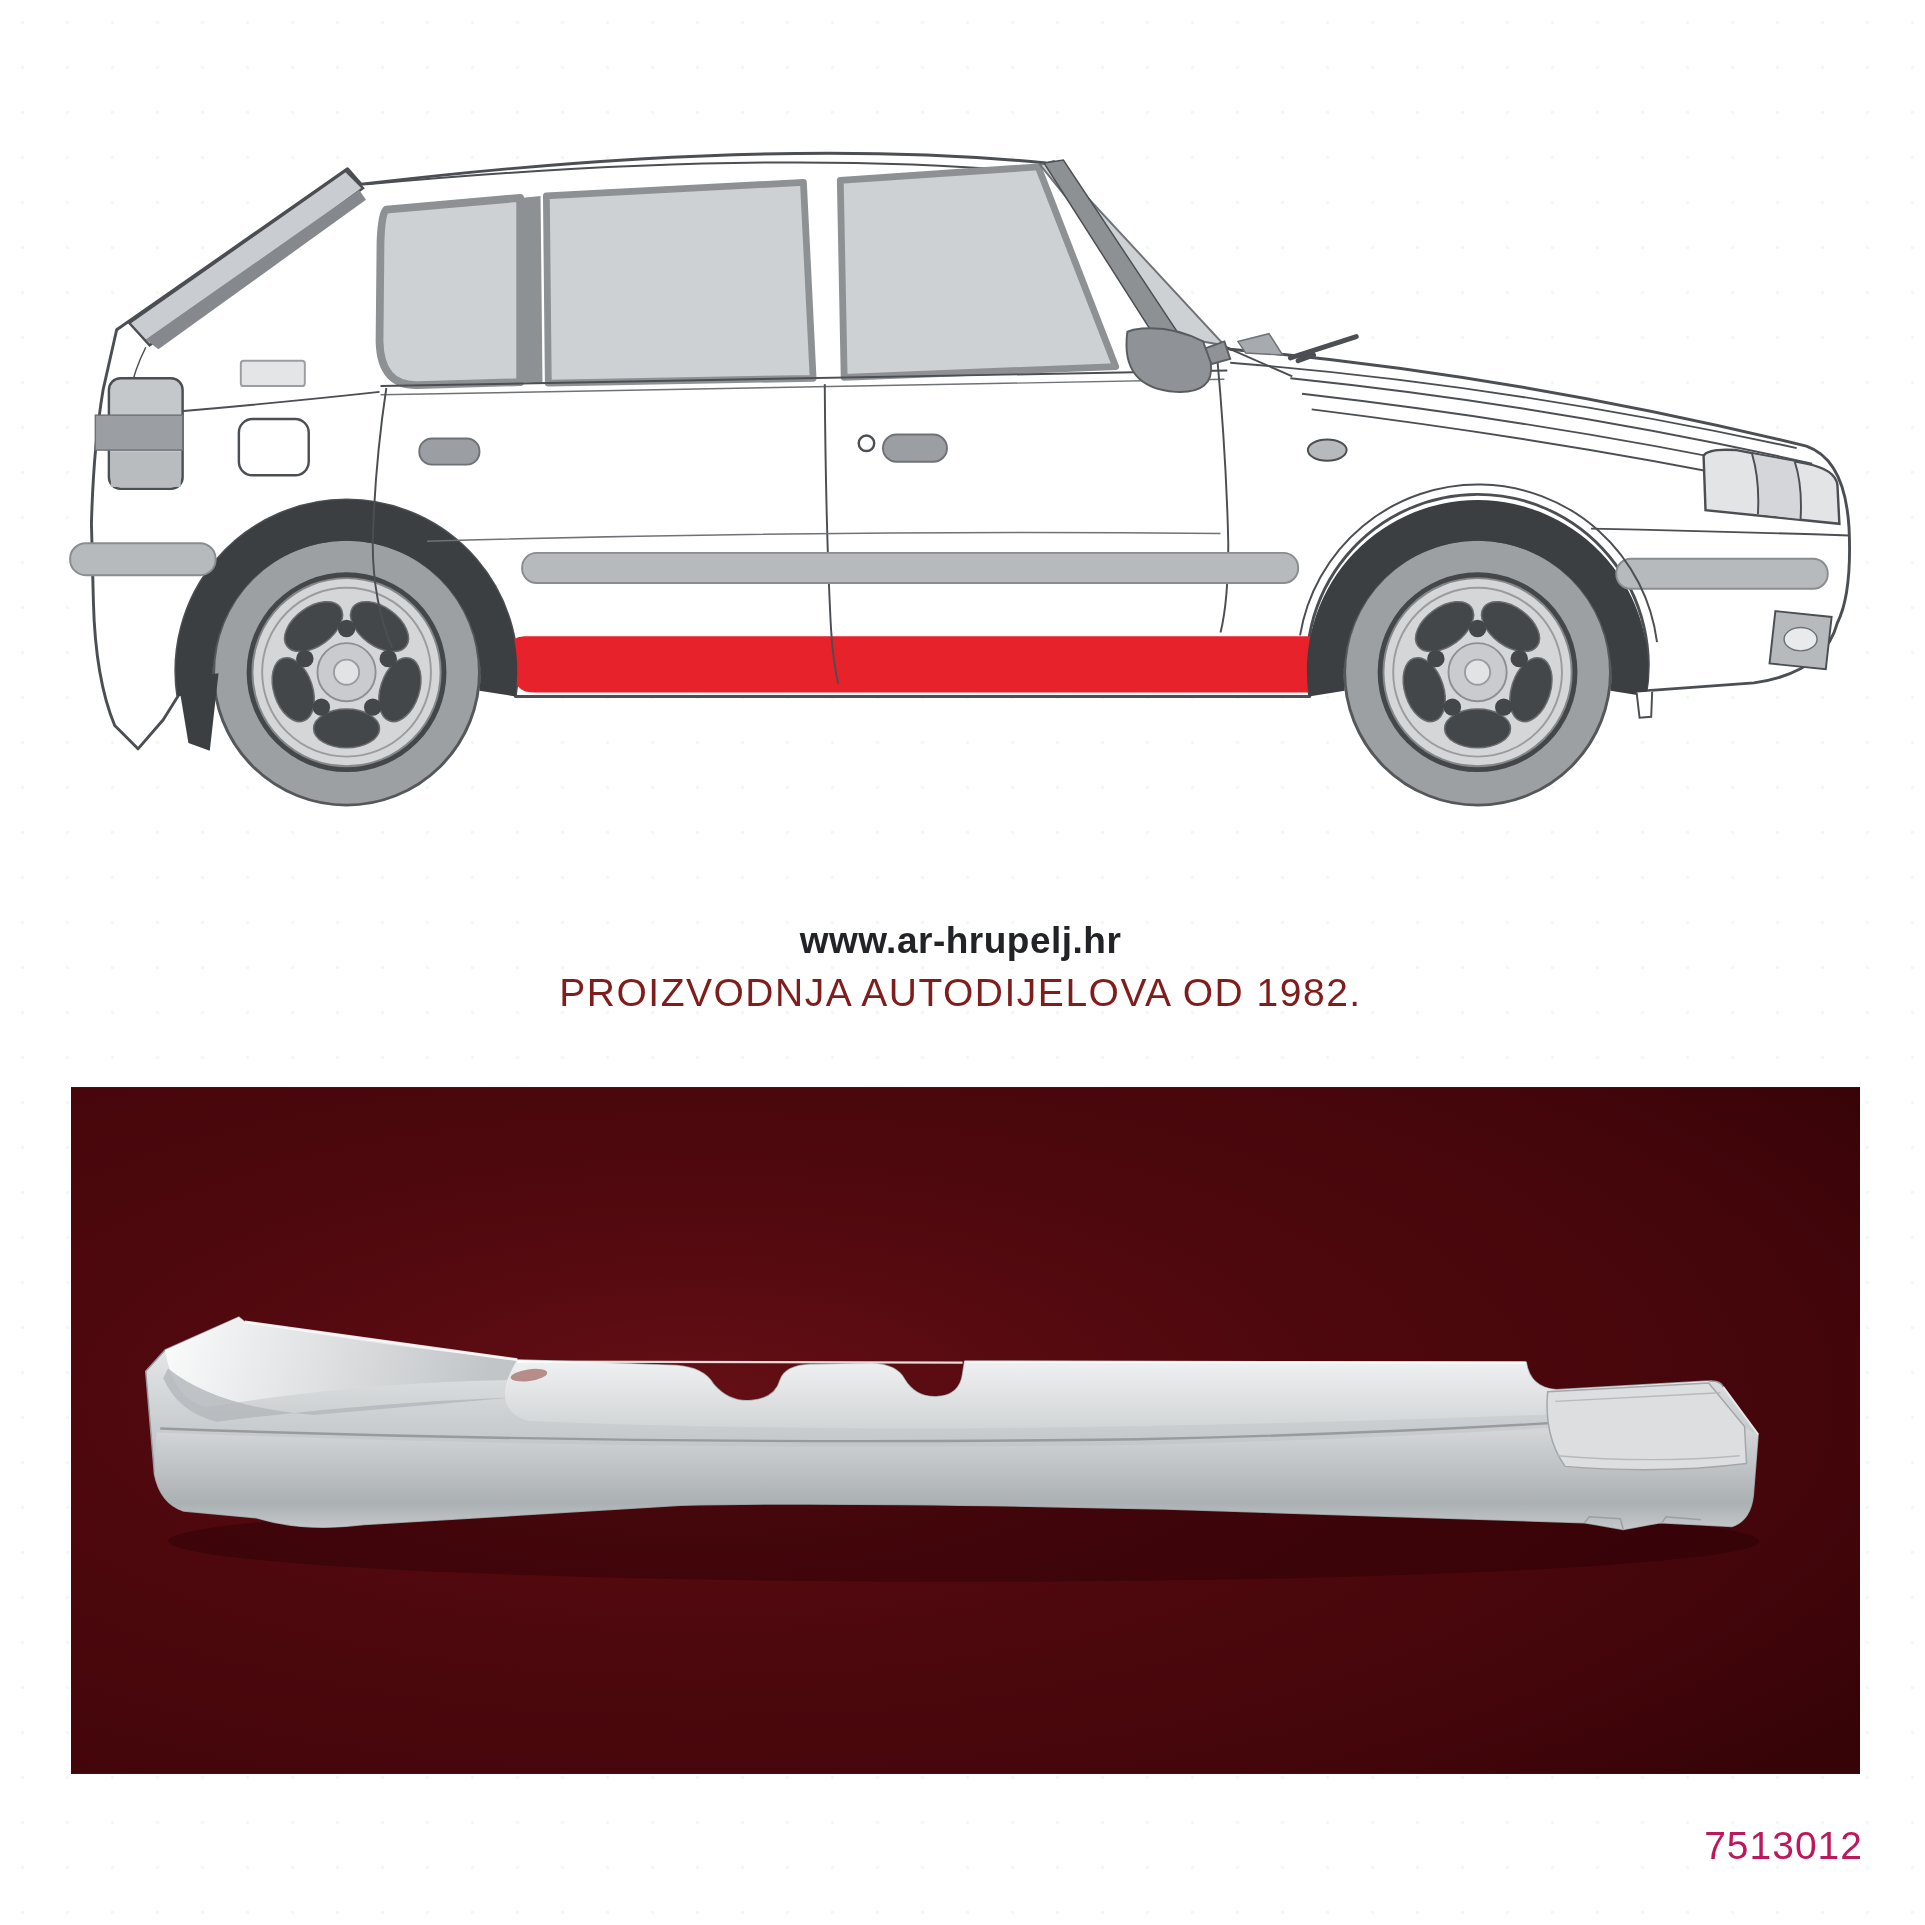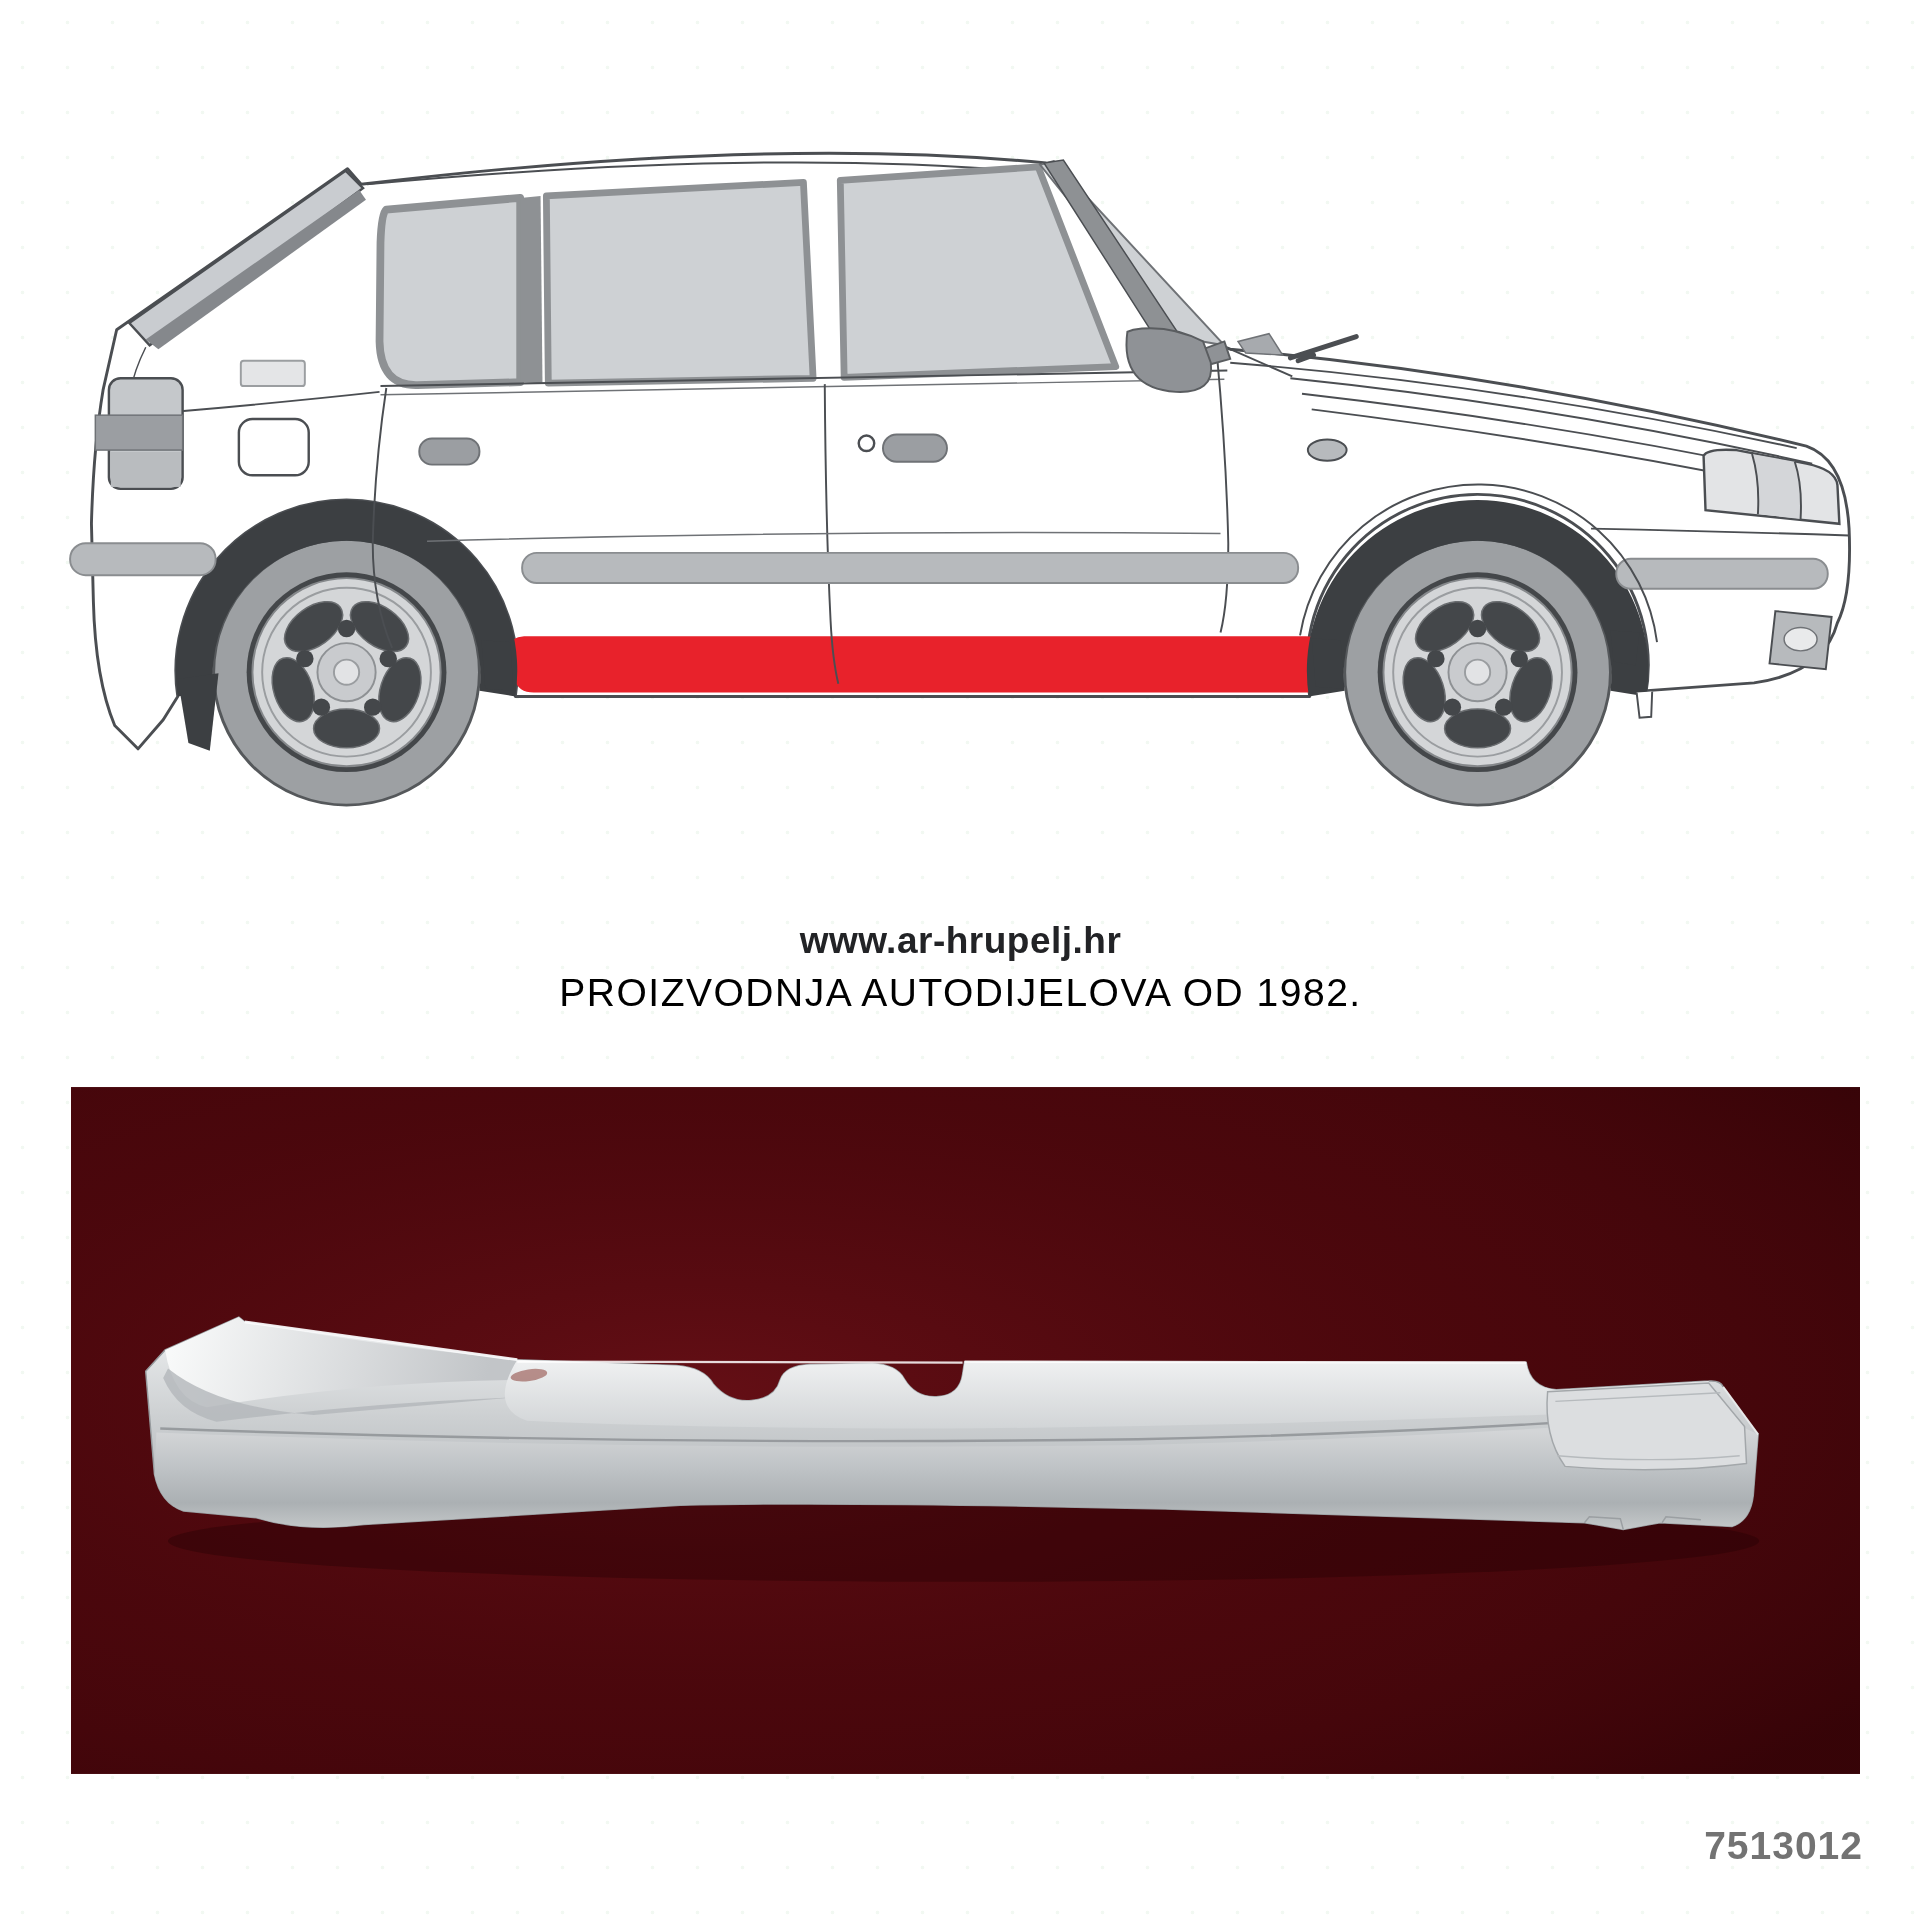--- a/index.html
+++ b/index.html
@@ -8,25 +8,25 @@
     font-family:"Liberation Sans", sans-serif;overflow:hidden;
   }
   .dotgrid{
     position:absolute;inset:0;pointer-events:none;
     background-image:radial-gradient(rgba(195,225,200,0.45) 1.6px, transparent 2.1px);
     background-size:45px 45px;opacity:.5;
   }
   .car-wrap{position:absolute;left:0;top:0;width:1925px;height:873px;}
   .brand{position:absolute;top:920px;left:0;right:4px;text-align:center;}
   .brand .site{font-size:37px;font-weight:700;color:#222326;letter-spacing:0.5px;}
-  .brand .tagline{font-size:39px;font-weight:400;color:#000000;letter-spacing:1.5px;margin-top:8.7px;}
+  .brand .tagline{font-size:39px;font-weight:400;color:#7f1d1d;letter-spacing:1.5px;margin-top:8.7px;}
   .photo{position:absolute;left:71px;top:1087px;width:1789px;height:687px;}
   .part-number{
     position:absolute;top:1824px;right:62px;
-    font-size:39px;font-weight:700;color:#737373;letter-spacing:1px;
+    font-size:39px;font-weight:400;color:#be185d;letter-spacing:1px;
   }
   svg{display:block}
 </style>
 </head>
 <body>
 
 <div class="dotgrid"></div>
 
 <div class="car-wrap">
 <svg viewBox="0 0 1984 900" width="1925" height="873">

